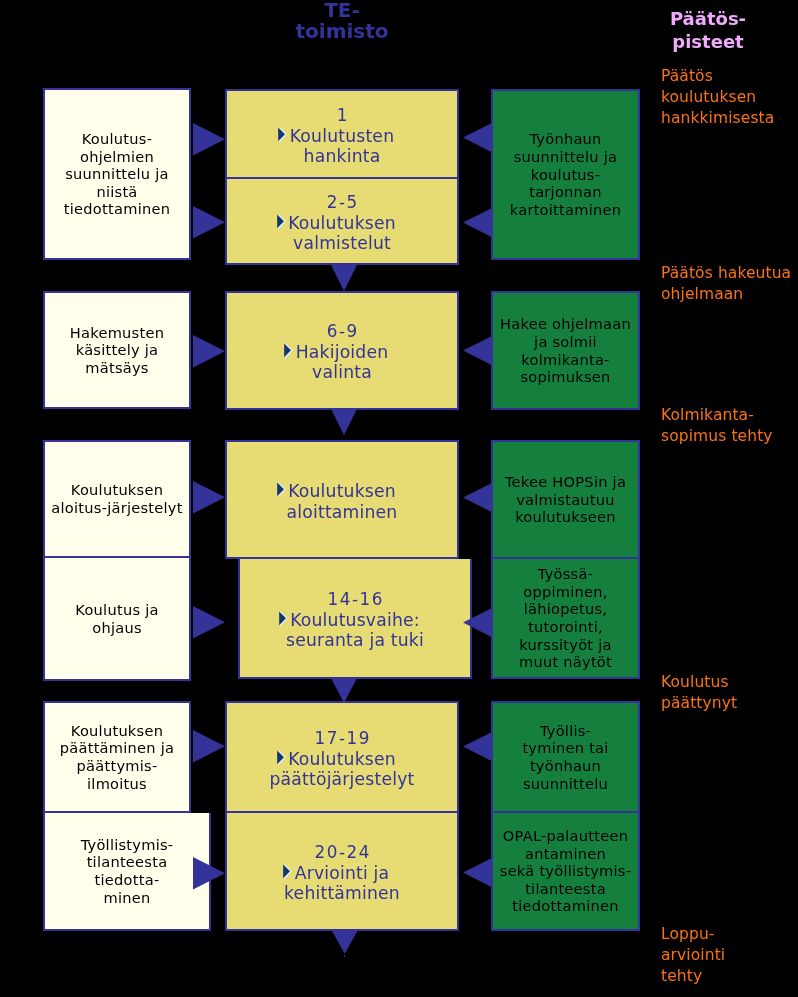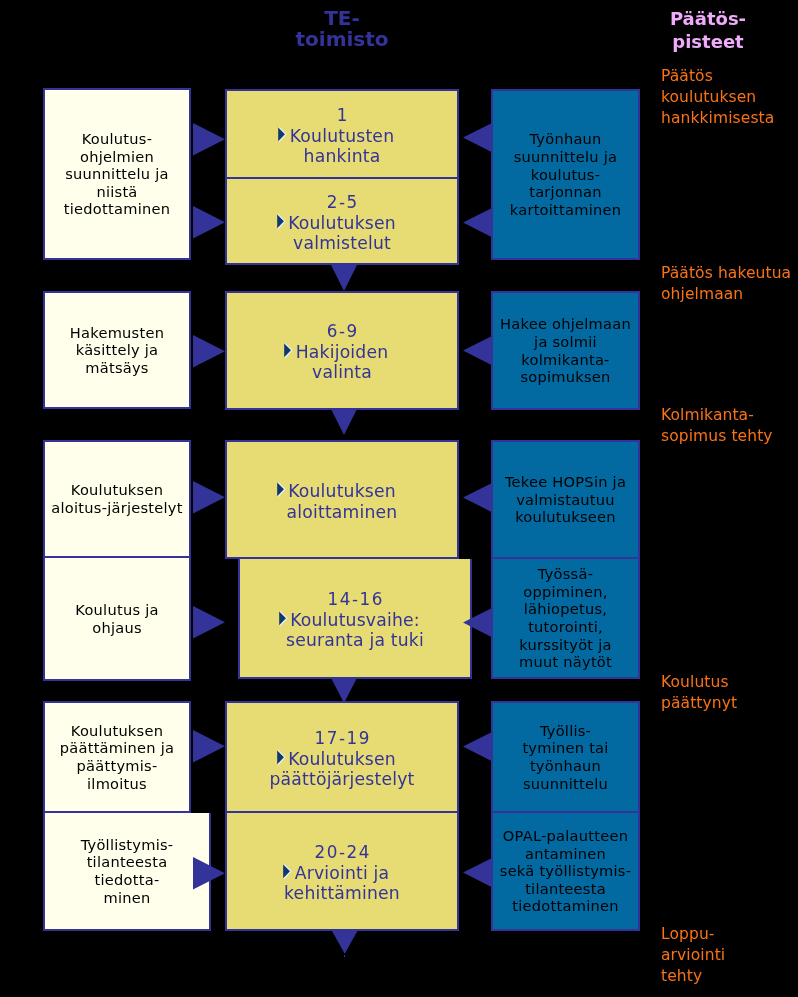--- a/index.html
+++ b/index.html
@@ -5,30 +5,30 @@
 <style>
   html,body{margin:0;padding:0;background:#000000;}
   body{width:798px;height:997px;position:relative;overflow:hidden;
        font-family:"DejaVu Sans",sans-serif;-webkit-font-smoothing:antialiased;}
 
   
   .box .txt,.col-title,.dp{will-change:opacity;}
 
   
   .col-title{position:absolute;text-align:center;font-weight:bold;white-space:pre-line;}
-  #title-te{left:259px;top:8px;width:166px;color:#333399;font-size:20px;line-height:1.06;}
+  #title-te{left:259px;top:0;width:166px;color:#333399;font-size:20px;line-height:1.06;}
   #title-dp{left:633px;top:7px;width:150px;color:#f0abfc;font-size:18px;line-height:1.30;}
 
   
   .box{position:absolute;box-sizing:border-box;border:2px solid #333399;
        display:flex;align-items:center;justify-content:center;text-align:center;}
   .box .txt{display:block;width:100%;white-space:pre-line;}
 
   .bx-left {background:#ffffec;color:#000000;font-size:14.6px;line-height:1.21;letter-spacing:0.25px;}
-  .bx-right{background:#0369a1;color:#000000;font-size:14.6px;line-height:1.21;letter-spacing:0.25px;}
+  .bx-right{background:#15803d;color:#000000;font-size:14.6px;line-height:1.21;letter-spacing:0.25px;}
   .bx-mid  {background:#e6dc73;color:#333399;font-size:17.2px;line-height:1.175;letter-spacing:0.2px;}
   .bx-mid .txt{position:relative;top:2px;}
   .bx-mid .num{display:block;font-size:16.8px;letter-spacing:1.5px;text-indent:1.5px;}
 
   
   .bullet-wrap{display:inline-block;width:0;height:0;overflow:visible;vertical-align:baseline;}
   .bullet{display:block;position:relative;left:-12.4px;top:-16.0px;width:10.5px;height:17.5px;}
 
   
   .nb-top{border-top-width:0;}

